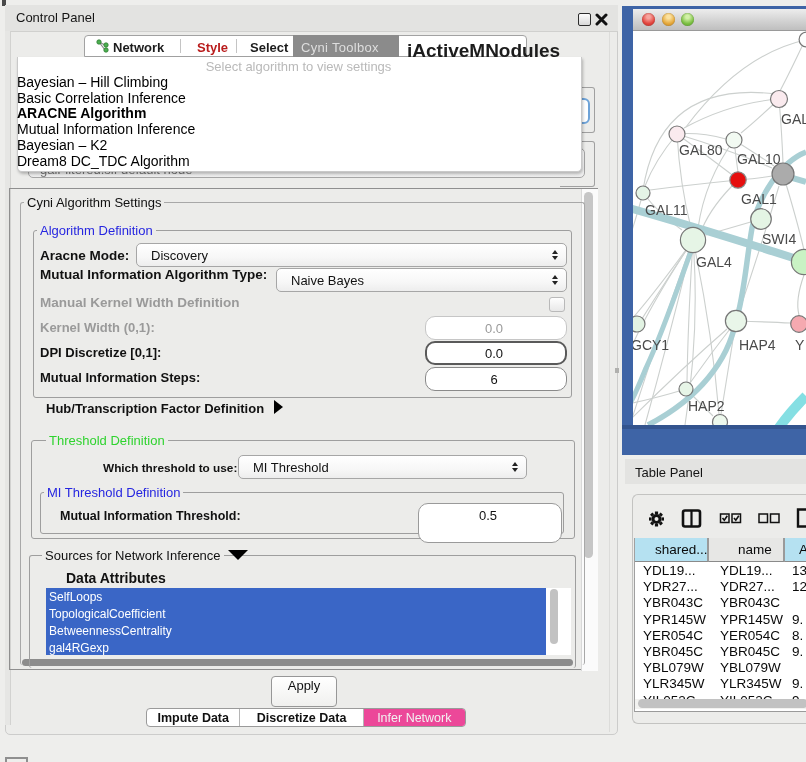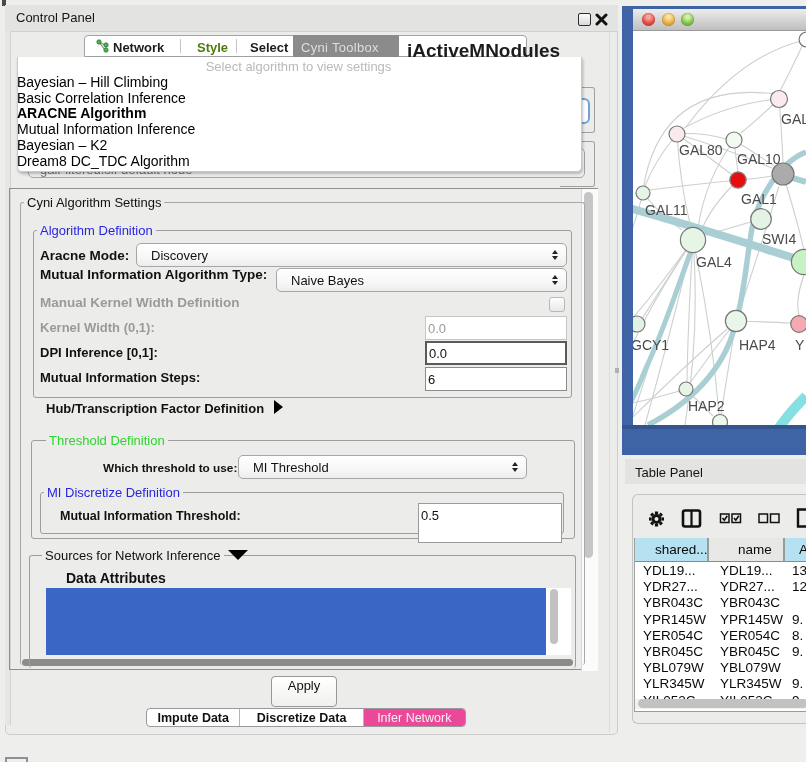--- a/index.html
+++ b/index.html
@@ -7,21 +7,21 @@
   font-family:"Liberation Sans", sans-serif;-webkit-font-smoothing:antialiased;}
 .abs{position:absolute;}
 .fs{position:absolute;border:1px solid #9e9e9e;border-radius:3px;text-decoration:underline;}
 .leg{position:absolute;top:-8px;background:#ececea;padding:0 3px;font-size:13px;white-space:nowrap;}
 .lbl{position:absolute;font-size:12.5px;font-weight:bold;color:#111;white-space:nowrap;}
 .combo{position:absolute;background:linear-gradient(#ffffff,#f7f7f7 60%,#ededed);border:1px solid #a6a6a6;border-radius:5px;box-sizing:border-box;}
 .combo .tx{position:absolute;left:14px;top:50%;transform:translateY(-50%);font-size:13px;color:#111;white-space:nowrap;}
 .spin{position:absolute;right:7px;top:50%;transform:translateY(-50%);width:7px;height:12px;}
 .spin:before{content:"";position:absolute;left:0;top:1px;border-left:3px solid transparent;border-right:3px solid transparent;border-bottom:4px solid #222;}
 .spin:after{content:"";position:absolute;left:0;bottom:1px;border-left:3px solid transparent;border-right:3px solid transparent;border-top:4px solid #222;}
-.field{position:absolute;background:#fff;box-sizing:border-box;font-size:13px;color:#111;text-align:left;padding:0 6px 0 2px;}
+.field{position:absolute;background:#fff;box-sizing:border-box;font-size:13px;color:#111;text-align:center;padding:0 6px 0 2px;border-radius:10px;}
 .seg{position:absolute;display:flex;background:#fff;border:1px solid #9a9a9a;border-radius:4px;overflow:hidden;box-sizing:border-box;}
 .seg .sg{font-size:12.5px;font-weight:bold;color:#111;display:flex;align-items:center;justify-content:center;border-right:1px solid #b5b5b5;box-sizing:border-box;}
 .seg .sg:last-child{border-right:none;}
 .seg .on{background:#ec4899;color:#f2f2f2;font-weight:normal;}
 </style>
 </head>
 <body>
 
 <div class="abs" style="left:5px;top:5px;width:613px;height:730px;background:#ececea;border:1px solid #cccccb;border-radius:0 0 5px 5px;box-sizing:border-box;"></div>
 <div class="abs" style="left:2px;top:0;width:4px;height:6px;background:#4a4a4a;"></div>
@@ -41,21 +41,21 @@
 <div class="abs" style="left:180px;top:39px;width:1px;height:14px;background:#c4c4c4;"></div>
 <div class="abs" style="left:236px;top:39px;width:1px;height:14px;background:#c4c4c4;"></div>
 <div class="abs" style="left:293px;top:35px;width:106px;height:22px;background:#8b8b8b;"></div>
 <svg class="abs" style="left:96px;top:39px;" width="13" height="14" viewBox="0 0 13 14">
   <path d="M3 3 L9 6 M3 3 L9 11" stroke="#8a8a8a" stroke-width="1.2" fill="none"></path>
   <circle cx="3" cy="3" r="2.2" fill="#4caf50" stroke="#2e7d32" stroke-width="0.8"></circle>
   <circle cx="10" cy="6" r="2.2" fill="#4caf50" stroke="#2e7d32" stroke-width="0.8"></circle>
   <circle cx="10" cy="11" r="2.2" fill="#4caf50" stroke="#2e7d32" stroke-width="0.8"></circle>
 </svg>
 <div class="abs" style="left:113px;top:40px;font-size:13px;font-weight:bold;color:#1c1c1c;">Network</div>
-<div class="abs" style="left:197px;top:40px;font-size:13px;font-weight:bold;color:#4d7c0f;">Style</div>
+<div class="abs" style="left:197px;top:40px;font-size:13px;font-weight:bold;color:#b91c1c;">Style</div>
 <div class="abs" style="left:250px;top:40px;font-size:13px;font-weight:bold;color:#1c1c1c;">Select</div>
 <div class="abs" style="left:301px;top:40px;font-size:13px;color:#dedede;letter-spacing:0.3px;">Cyni Toolbox</div>
 <div class="abs" style="left:407px;top:40px;font-size:19px;font-weight:bold;color:#1c1c1c;">jActiveMNodules</div>
 
 <div class="abs" style="left:560px;top:87px;width:34px;height:44px;border:1px solid #a0a0a0;border-left:none;border-radius:0 3px 3px 0;"></div>
 <div class="abs" style="left:566px;top:98px;width:24px;height:26px;border:2.5px solid #6ea3d8;border-radius:6px;background:#fff;box-sizing:border-box;"></div>
 <div class="abs" style="left:560px;top:141px;width:34px;height:44px;border:1px solid #a0a0a0;border-left:none;border-radius:0 3px 3px 0;"></div>
 <div class="combo" style="left:28px;top:148px;width:557px;height:30px;"></div>
 <div class="abs" style="left:40px;top:162px;font-size:13px;color:#777;">galFiltered.sif default node</div>
 
@@ -91,49 +91,50 @@
   </div>
 <div class="lbl" style="left:40px;top:267px;font-size:13.5px;">Mutual Information Algorithm Type:</div>
 <div class="combo" style="left:276px;top:268px;width:291px;height:24px;">
     <span class="tx">Naive Bayes</span>
     <span class="spin"></span>
   </div>
 <div class="lbl" style="left:40px;top:295px;color:#9a9a9a;font-size:13.5px;">Manual Kernel Width Definition</div>
 <div class="abs" style="left:549px;top:297px;width:14px;height:13px;border:1px solid #b9b9b9;border-radius:3px;background:linear-gradient(#fefefe,#e8e8e8);"></div>
 <div class="lbl" style="left:40px;top:320px;color:#9a9a9a;font-size:13px;">Kernel Width (0,1):</div>
 <div class="field" style="left:425px;top:316px;width:142px;height:24px;border:1px solid #c6c6c6;line-height:23px;color:#9a9a9a;">0.0</div>
-<div class="lbl" style="left:40px;top:345px;font-size:13px;">DPI Inference [0,1]:</div>
+<div class="lbl" style="left:40px;top:345px;font-size:13px;">DPI Discretize [0,1]:</div>
 <div class="field" style="left:425px;top:341px;width:142px;height:24px;border:2px solid #5a5a5a;line-height:21px;">0.0</div>
 <div class="lbl" style="left:40px;top:370px;font-size:13px;">Mutual Information Steps:</div>
 <div class="field" style="left:425px;top:367px;width:142px;height:24px;border:1px solid #8a8a8a;line-height:23px;">6</div>
 
 <div class="abs" style="left:46px;top:401px;font-size:13px;font-weight:bold;color:#111;">Hub/Transcription Factor Definition</div>
 <div class="abs" style="left:274px;top:400px;width:0;height:0;border-top:7px solid transparent;border-bottom:7px solid transparent;border-left:9px solid #000;"></div>
 
 <div class="fs" style="left:31px;top:440px;width:542px;height:97px;">
   <span class="leg" style="left:14px;color:#2fd32f;">Threshold Definition</span>
 </div>
 <div class="lbl" style="left:103px;top:461px;font-size:11.8px;">Which threshold to use:</div>
 <div class="combo" style="left:238px;top:455px;width:289px;height:24px;">
     <span class="tx">MI Threshold</span>
     <span class="spin"></span>
   </div>
 <div class="fs" style="left:40px;top:492px;width:522px;height:40px;">
-  <span class="leg" style="left:3px;color:#2626e0;">MI Discretize Definition</span>
+  <span class="leg" style="left:3px;color:#2626e0;">MI Threshold Definition</span>
 </div>
 <div class="lbl" style="left:60px;top:509px;">Mutual Information Threshold:</div>
 <div class="field" style="left:418px;top:503px;width:144px;height:40px;border:1px solid #9a9a9a;line-height:23px;">0.5</div>
 
 <div class="fs" style="left:29px;top:555px;width:545px;height:112px;border-bottom:none;">
   <span class="leg" style="left:12px;color:#111;">Sources for Network Inference</span>
 </div>
 <div class="abs" style="left:228px;top:550px;width:0;height:0;border-left:10px solid transparent;border-right:10px solid transparent;border-top:10px solid #000;"></div>
 <div class="abs" style="left:44px;top:570px;font-size:14px;font-weight:bold;color:#111;padding-left:22px;">Data Attributes</div>
 <div class="abs" style="left:46px;top:588px;width:525px;height:67px;background:#fff;overflow:hidden;">
   <div style="position:absolute;left:0;top:0;width:500px;height:67px;background:#3a66c6;"></div>
+  <div style="position:absolute;left:3px;top:1px;font-size:12px;color:#fff;line-height:16.9px;">SelfLoops<br>TopologicalCoefficient<br>BetweennessCentrality<br>gal4RGexp</div>
   <div style="position:absolute;left:504px;top:1px;width:8px;height:55px;background:#c2c2c2;border-radius:4px;"></div>
 </div>
 
 <div class="abs" style="left:271px;top:676px;width:66px;height:31px;background:linear-gradient(#ffffff,#f0f0ee);border:1px solid #979797;border-radius:4px;box-sizing:border-box;text-align:center;font-size:13px;color:#111;line-height:17px;">Apply</div>
 
 <div class="seg" style="left:146px;top:708px;width:320px;height:19px;">
   <div class="sg" style="width:94px;">Impute Data</div>
   <div class="sg" style="width:124px;">Discretize Data</div>
   <div class="sg on" style="width:102px;">Infer Network</div>
 </div>

